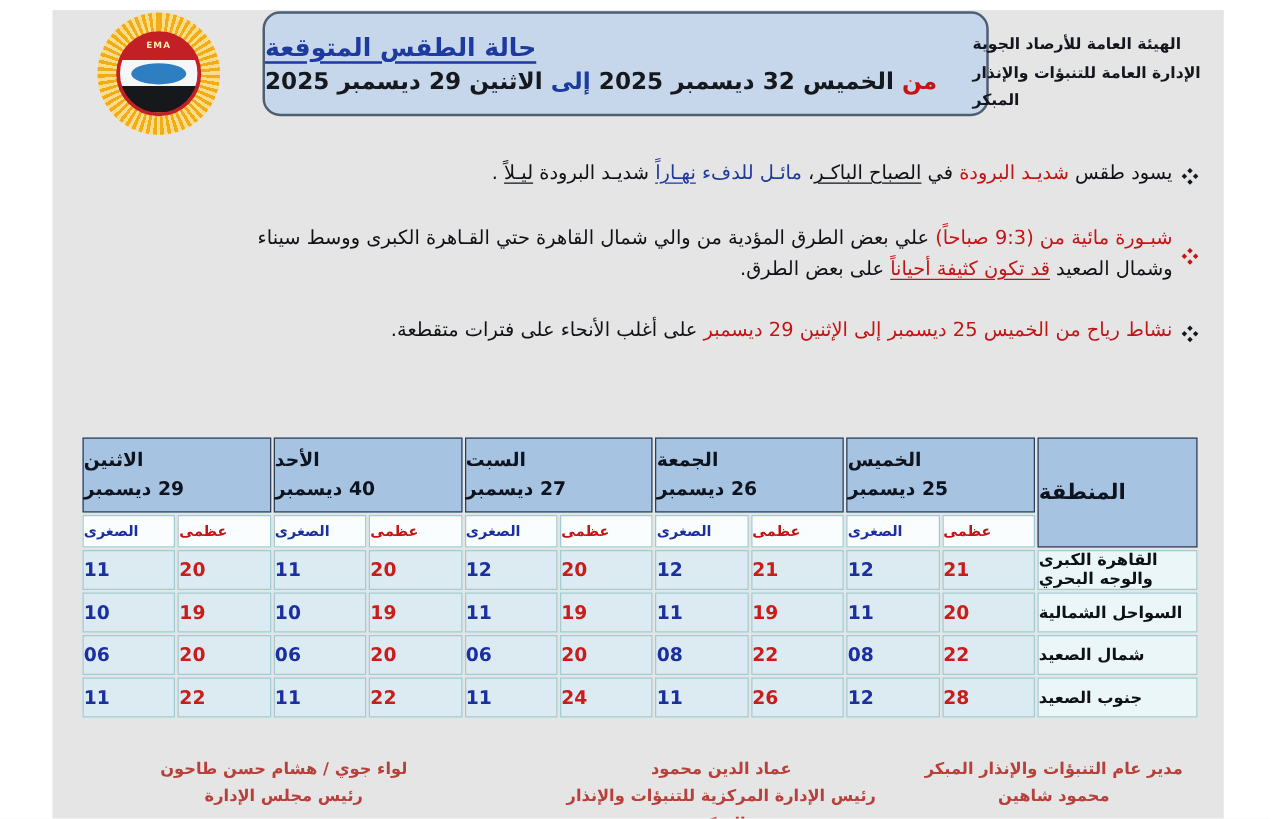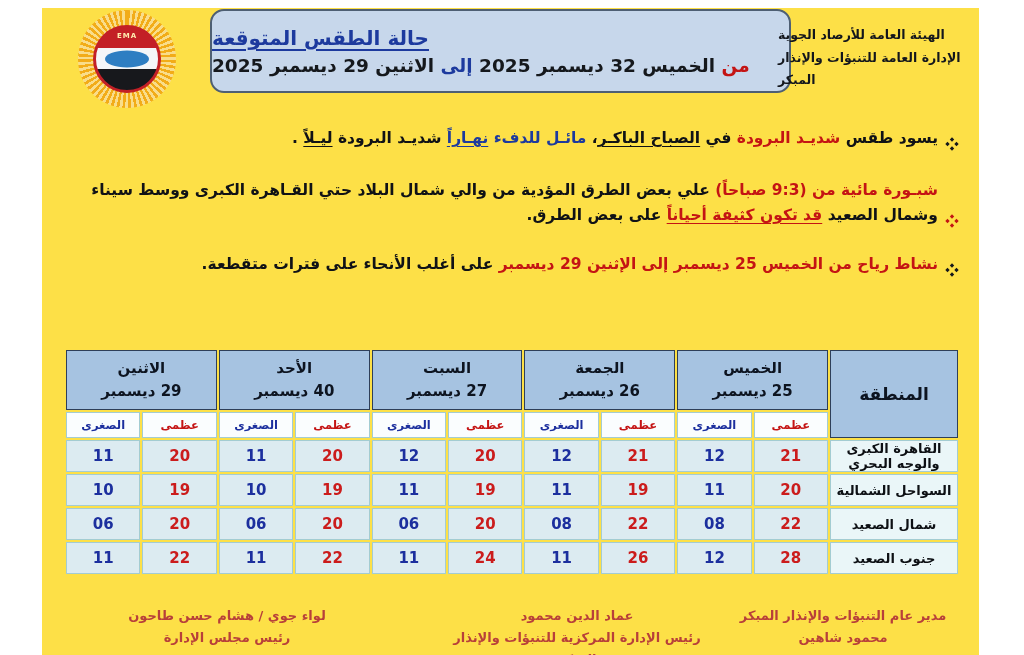--- a/index.html
+++ b/index.html
@@ -1,18 +1,18 @@
 <!DOCTYPE html>
 <html lang="ar"><head>
 <meta charset="utf-8">
 <style>
   body{margin:0;background:#ffffff}
   .page{position:relative;width:1024px;height:655px;background:#ffffff;
         font-family:"DejaVu Sans",sans-serif;overflow:hidden}
-  .content{position:absolute;left:42px;top:8px;width:937px;height:647px;background:#fde047}
+  .content{position:absolute;left:42px;top:8px;width:937px;height:647px;background:#e5e5e5}
 
   
   .logo{position:absolute;left:36px;top:2px;width:98px;height:98px;border-radius:50%;
         background:repeating-conic-gradient(#f2ac18 0deg 3.5deg,#f9dd8a 3.5deg 7deg);
         display:flex;align-items:center;justify-content:center}
   .logo-inner{width:62px;height:62px;border-radius:50%;border:3px solid #c32026;
         background:linear-gradient(180deg,#c32026 0 32%,#f4f6f8 32% 66%,#17181c 66% 100%);
         position:relative;overflow:hidden}
   .logo-cloud{position:absolute;left:50%;top:50%;transform:translate(-50%,-50%);
         width:44px;height:17px;border-radius:50%;background:#2e7ec2}
@@ -27,32 +27,32 @@
         text-decoration:underline;text-underline-offset:4px}
   .title-sub{font-size:18.5px;font-weight:bold;color:#15181c}
   .red{color:#c41414}
   .blue{color:#1d3a9e}
   .u{text-decoration:underline;text-underline-offset:3px}
 
   .authority{position:absolute;left:736px;top:16px;width:214px;text-align:left;direction:rtl;
         font-size:12.5px;font-weight:bold;color:#13161c;line-height:1.8}
 
   
-  .bullet{position:absolute;right:20px;left:36px;direction:rtl;display:flex;align-items:flex-end;
-        font-weight:bold;font-size:15.5px;color:#101216;text-align:right;line-height:1.6}
+  .bullet{position:absolute;right:20px;left:36px;direction:rtl;display:flex;align-items:center;
+        font-weight:normal;font-size:15.5px;color:#101216;text-align:right;line-height:1.6}
   .bullet .dmark{flex:0 0 auto;margin-left:7px;margin-top:5px}
   .b1{top:118px}.b2{top:170px}.b3{top:244px}
 
   .table-title{position:absolute;right:20px;top:306px;direction:rtl;color:#c41414;
         font-weight:bold;font-size:14px;text-decoration:underline;text-underline-offset:4px}
 
   
   table.temps{position:absolute;right:19px;top:340px;width:896px;direction:rtl;
         border-collapse:separate;border-spacing:2px;table-layout:fixed}
-  th,td{padding:0;font-weight:bold;text-align:center}
+  th,td{padding:0;font-weight:bold;text-align:left}
   th.day{background:#a6c3e1;border:1px solid #2e3f59;height:58px;font-size:15px;
         color:#0d1420;line-height:1.55}
   th.region-h{background:#a6c3e1;border:1px solid #2e3f59;font-size:17px;color:#0d1420}
   th.sub{background:#fafdfe;border:1px solid #a3ccd2;height:24px;font-size:11.5px}
   th.sub.mx{color:#c41414}
   th.sub.mn{color:#1c2f9e}
   td{background:#dcebf1;border:1px solid #a3ccd2;height:30px;font-size:15px}
   td.mx{color:#cb1c1c}
   td.mn{color:#1c2f9e}
   td.region{background:#eaf6f8;color:#0d1014;font-size:13px}
@@ -96,21 +96,21 @@
       <div>
         <span>يسود طقس </span><span class="red">شديـد البرودة </span><span>في </span><span class="u">الصباح الباكـر</span><span>، </span><span class="blue">مائـل للدفء </span><span class="blue u">نهـاراً</span><span> شديـد البرودة </span><span class="u">ليـلاً</span><span> .</span>
       </div>
     </div>
 
     <div class="bullet b2">
       <svg class="dmark" width="14" height="14" viewBox="0 0 14 14" fill="#c41414">
         <path d="M7 .3 9.2 2.5 7 4.7 4.8 2.5Z M2.5 4.8 4.7 7 2.5 9.2.3 7Z M11.5 4.8 13.7 7 11.5 9.2 9.3 7Z M7 9.3 9.2 11.5 7 13.7 4.8 11.5Z"></path>
       </svg>
       <div>
-        <span class="red">شبـورة مائية من (9:3 صباحاً) </span><span>علي بعض الطرق المؤدية من والي شمال البلاد حتي القـاهرة الكبرى ووسط سيناء</span><br>
+        <span class="red">شبـورة مائية من (9:3 صباحاً) </span><span>علي بعض الطرق المؤدية من والي شمال القاهرة حتي القـاهرة الكبرى ووسط سيناء</span><br>
         <span>وشمال الصعيد </span><span class="red u">قد تكون كثيفة أحياناً</span><span> على بعض الطرق.</span>
       </div>
     </div>
 
     <div class="bullet b3">
       <svg class="dmark" width="14" height="14" viewBox="0 0 14 14" fill="#15181c">
         <path d="M7 .3 9.2 2.5 7 4.7 4.8 2.5Z M2.5 4.8 4.7 7 2.5 9.2.3 7Z M11.5 4.8 13.7 7 11.5 9.2 9.3 7Z M7 9.3 9.2 11.5 7 13.7 4.8 11.5Z"></path>
       </svg>
       <div>
         <span class="red">نشاط رياح من الخميس 25 ديسمبر إلى الإثنين 29 ديسمبر </span><span>على أغلب الأنحاء على فترات متقطعة.</span>

